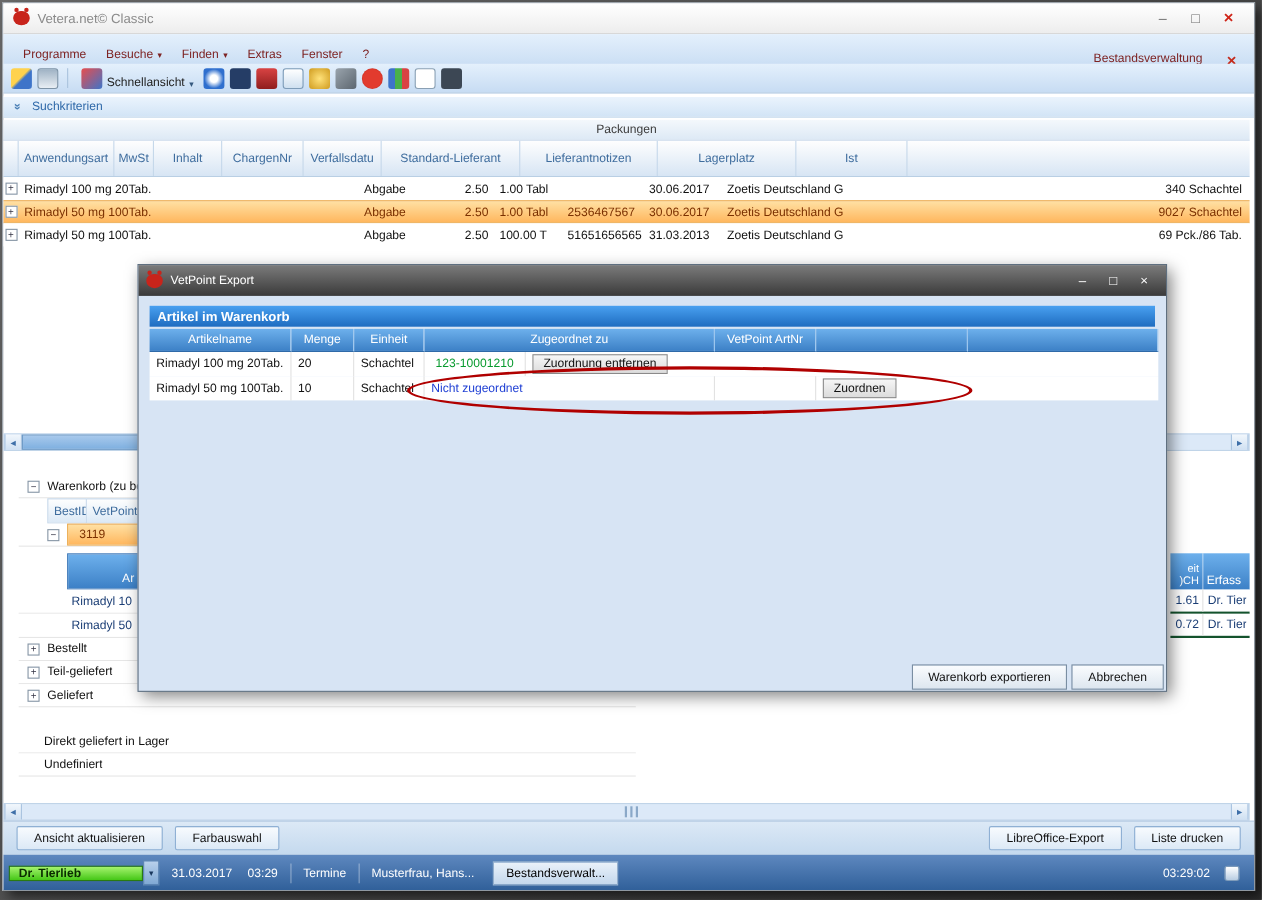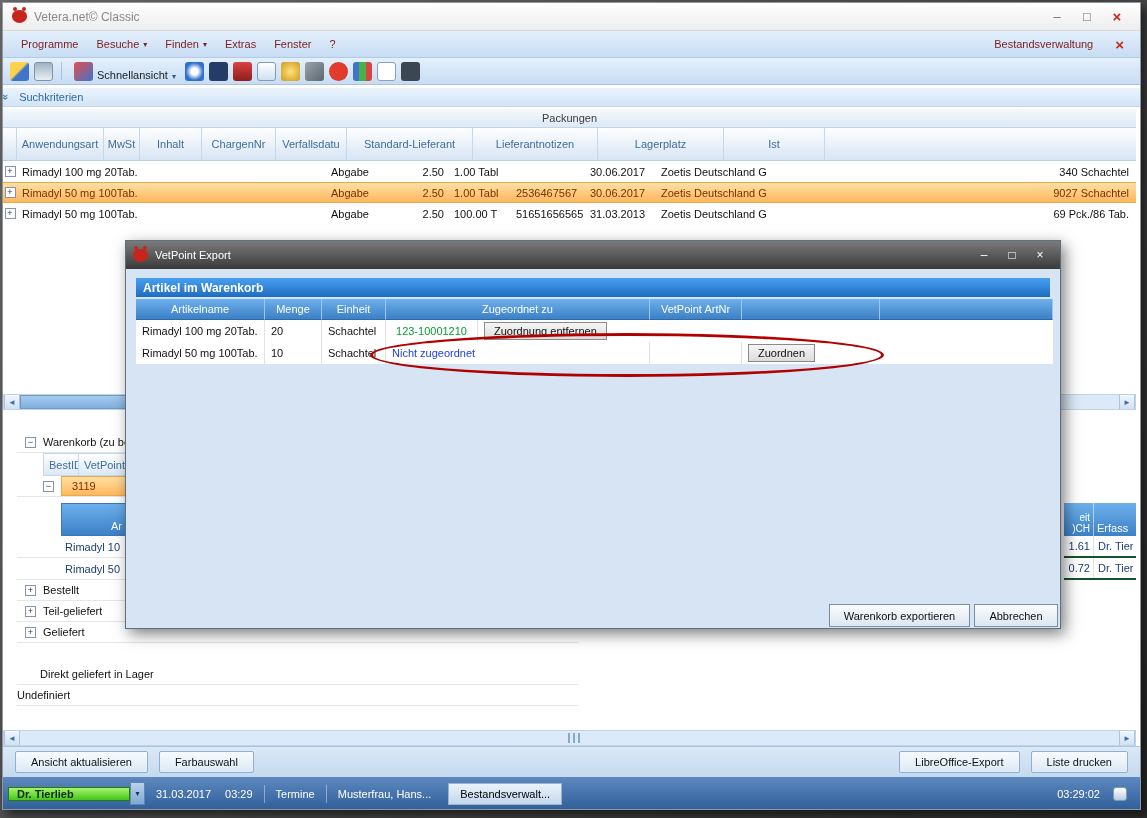--- a/index.html
+++ b/index.html
@@ -11,21 +11,21 @@
 #titlebar{position:absolute;left:0;top:0;width:100%;height:28px;background:linear-gradient(#ffffff,#ededed);border-bottom:1px solid #d8d8d8;display:flex;align-items:center;gap:7px;padding-left:9px}
 .paw{width:15px;height:13px;background:#c8241b;border-radius:46% 46% 50% 50%;position:relative;flex:0 0 auto}
 .paw::before,.paw::after{content:"";position:absolute;top:-3px;width:4px;height:4px;border-radius:50%;background:#c8241b}
 .paw::before{left:1px}.paw::after{right:1px}
 .tb-title{color:#8a8a8a;font-size:12px}
 .win-btns{margin-left:auto;display:flex;align-items:center;height:100%;padding-right:8px}
 .wbtn{width:30px;height:100%;display:flex;align-items:center;justify-content:center;color:#6e6e6e;font-size:13px}
 .wbtn.close{color:#cf2418;font-weight:bold;font-size:15px}
 
 
-#menubar{position:absolute;left:0;top:28px;width:100%;height:27px;background:linear-gradient(#e4f0fc,#c7dcf3);border-bottom:1px solid #b3cbe6;display:flex;align-items:center;gap:2px;padding:5px 10px}
+#menubar{position:absolute;left:0;top:28px;width:100%;height:27px;background:linear-gradient(#e4f0fc,#c7dcf3);border-bottom:1px solid #b3cbe6;display:flex;gap:2px;padding:16px 10px}
 .menu-item{color:#7d2323;padding:3px 8px;display:flex;align-items:center;gap:4px;white-space:nowrap}
 .menu-caret{font-size:8px;color:#7d2323}
 .module-title{margin-left:auto;color:#7d2323;font-weight:normal;padding-right:14px}
 .module-close{color:#c42b1c;font-weight:bold;font-size:15px;padding:0 6px}
 
 
 #toolbar{position:absolute;left:0;top:55px;width:100%;height:27px;background:linear-gradient(#e4f0fc,#c7dcf3);border-bottom:1px solid #a9c3e0;display:flex;align-items:center;gap:5px;padding:0 7px}
 .tbi{width:19px;height:19px;border-radius:3px;flex:0 0 auto}
 .tsep{width:1px;height:18px;background:#a9c2dd;margin:0 3px}
 .quickview{display:flex;align-items:flex-end;gap:4px;padding:1px 4px;color:#222}
@@ -38,21 +38,21 @@
 .i-chart{background:linear-gradient(#d94343,#8f1d1d)}
 .i-notes{background:linear-gradient(#ffffff,#cfe0f0);border:1px solid #7e9cb8}
 .i-coins{background:radial-gradient(#ffe27a,#cf9a1d)}
 .i-tools{background:linear-gradient(135deg,#9aa4ad,#5c666f)}
 .i-block{background:radial-gradient(#e23b2e 60%,#a01f14);border-radius:50%}
 .i-stats{background:linear-gradient(90deg,#3e74c9 33%,#49b04a 33% 66%,#d94343 66%)}
 .i-doc{background:#fff;border:1px solid #8aa0b4}
 .i-calc{background:#3c4754}
 
 
-#searchbar{position:absolute;left:0;top:84px;width:100%;height:20px;background:linear-gradient(#ebf4fd,#d2e4f6);border-top:1px solid #fff;border-bottom:1px solid #c2d7ec;display:flex;align-items:center;gap:10px;color:#2e68a8}
+#searchbar{position:absolute;left:0;top:84px;width:100%;height:20px;background:linear-gradient(#ebf4fd,#d2e4f6);border-top:1px solid #fff;border-bottom:1px solid #c2d7ec;display:flex;align-items:center;gap:10px;padding-left:10px;color:#2e68a8}
 .chev{display:inline-block;transform:rotate(90deg);font-weight:bold;color:#4a7fb5}
 
 
 #groupband{position:absolute;left:0;top:106px;width:1133px;height:19px;background:linear-gradient(#f4f8fc,#dde9f5);border-bottom:1px solid #c2d4e8;display:flex;align-items:center;justify-content:center;color:#3c3c3c}
 
 
 #colheader{position:absolute;left:0;top:125px;width:1133px;height:33px;display:flex;background:linear-gradient(#fefefe,#d7e5f4);border-bottom:1px solid #b9cfe4}
 .hc{border-right:1px solid #c5d8ea;color:#3f6d9e;display:flex;align-items:center;justify-content:center;position:relative;overflow:hidden;white-space:nowrap}
 .sort{position:absolute;right:5px;top:12px;font-size:7px;color:#9db4ca}
 .w0{width:14px}.w1{width:309px}.w2{width:87px}.w3{width:36px}.w4{width:62px}.w5{width:74px}.w6{width:71px}.w7{width:126px}.w8{width:125px}.w9{width:126px}.w10{width:101px}
@@ -297,21 +297,21 @@
     <span class="tlabel">Teil-geliefert</span>
   </div>
   <div class="tree-row" style="top:619px">
     <span class="expbox" style="margin-left:8px">+</span>
     <span class="tlabel">Geliefert</span>
   </div>
   <div class="tree-row" style="top:661px">
     <span class="tlabel" style="margin-left:23px">Direkt geliefert in Lager</span>
   </div>
   <div class="tree-row" style="top:682px">
-    <span class="tlabel" style="">Undefiniert</span>
+    <span class="tlabel" style="margin-left:23px">Undefiniert</span>
   </div>
 
   <div id="rfrag-header">
     <div class="rf-c1">
       <span>eit</span>
       <span>)CH</span>
     </div>
     <div class="rf-c2">Erfass</div>
   </div>
   <div class="rf-row" style="top:533px">

